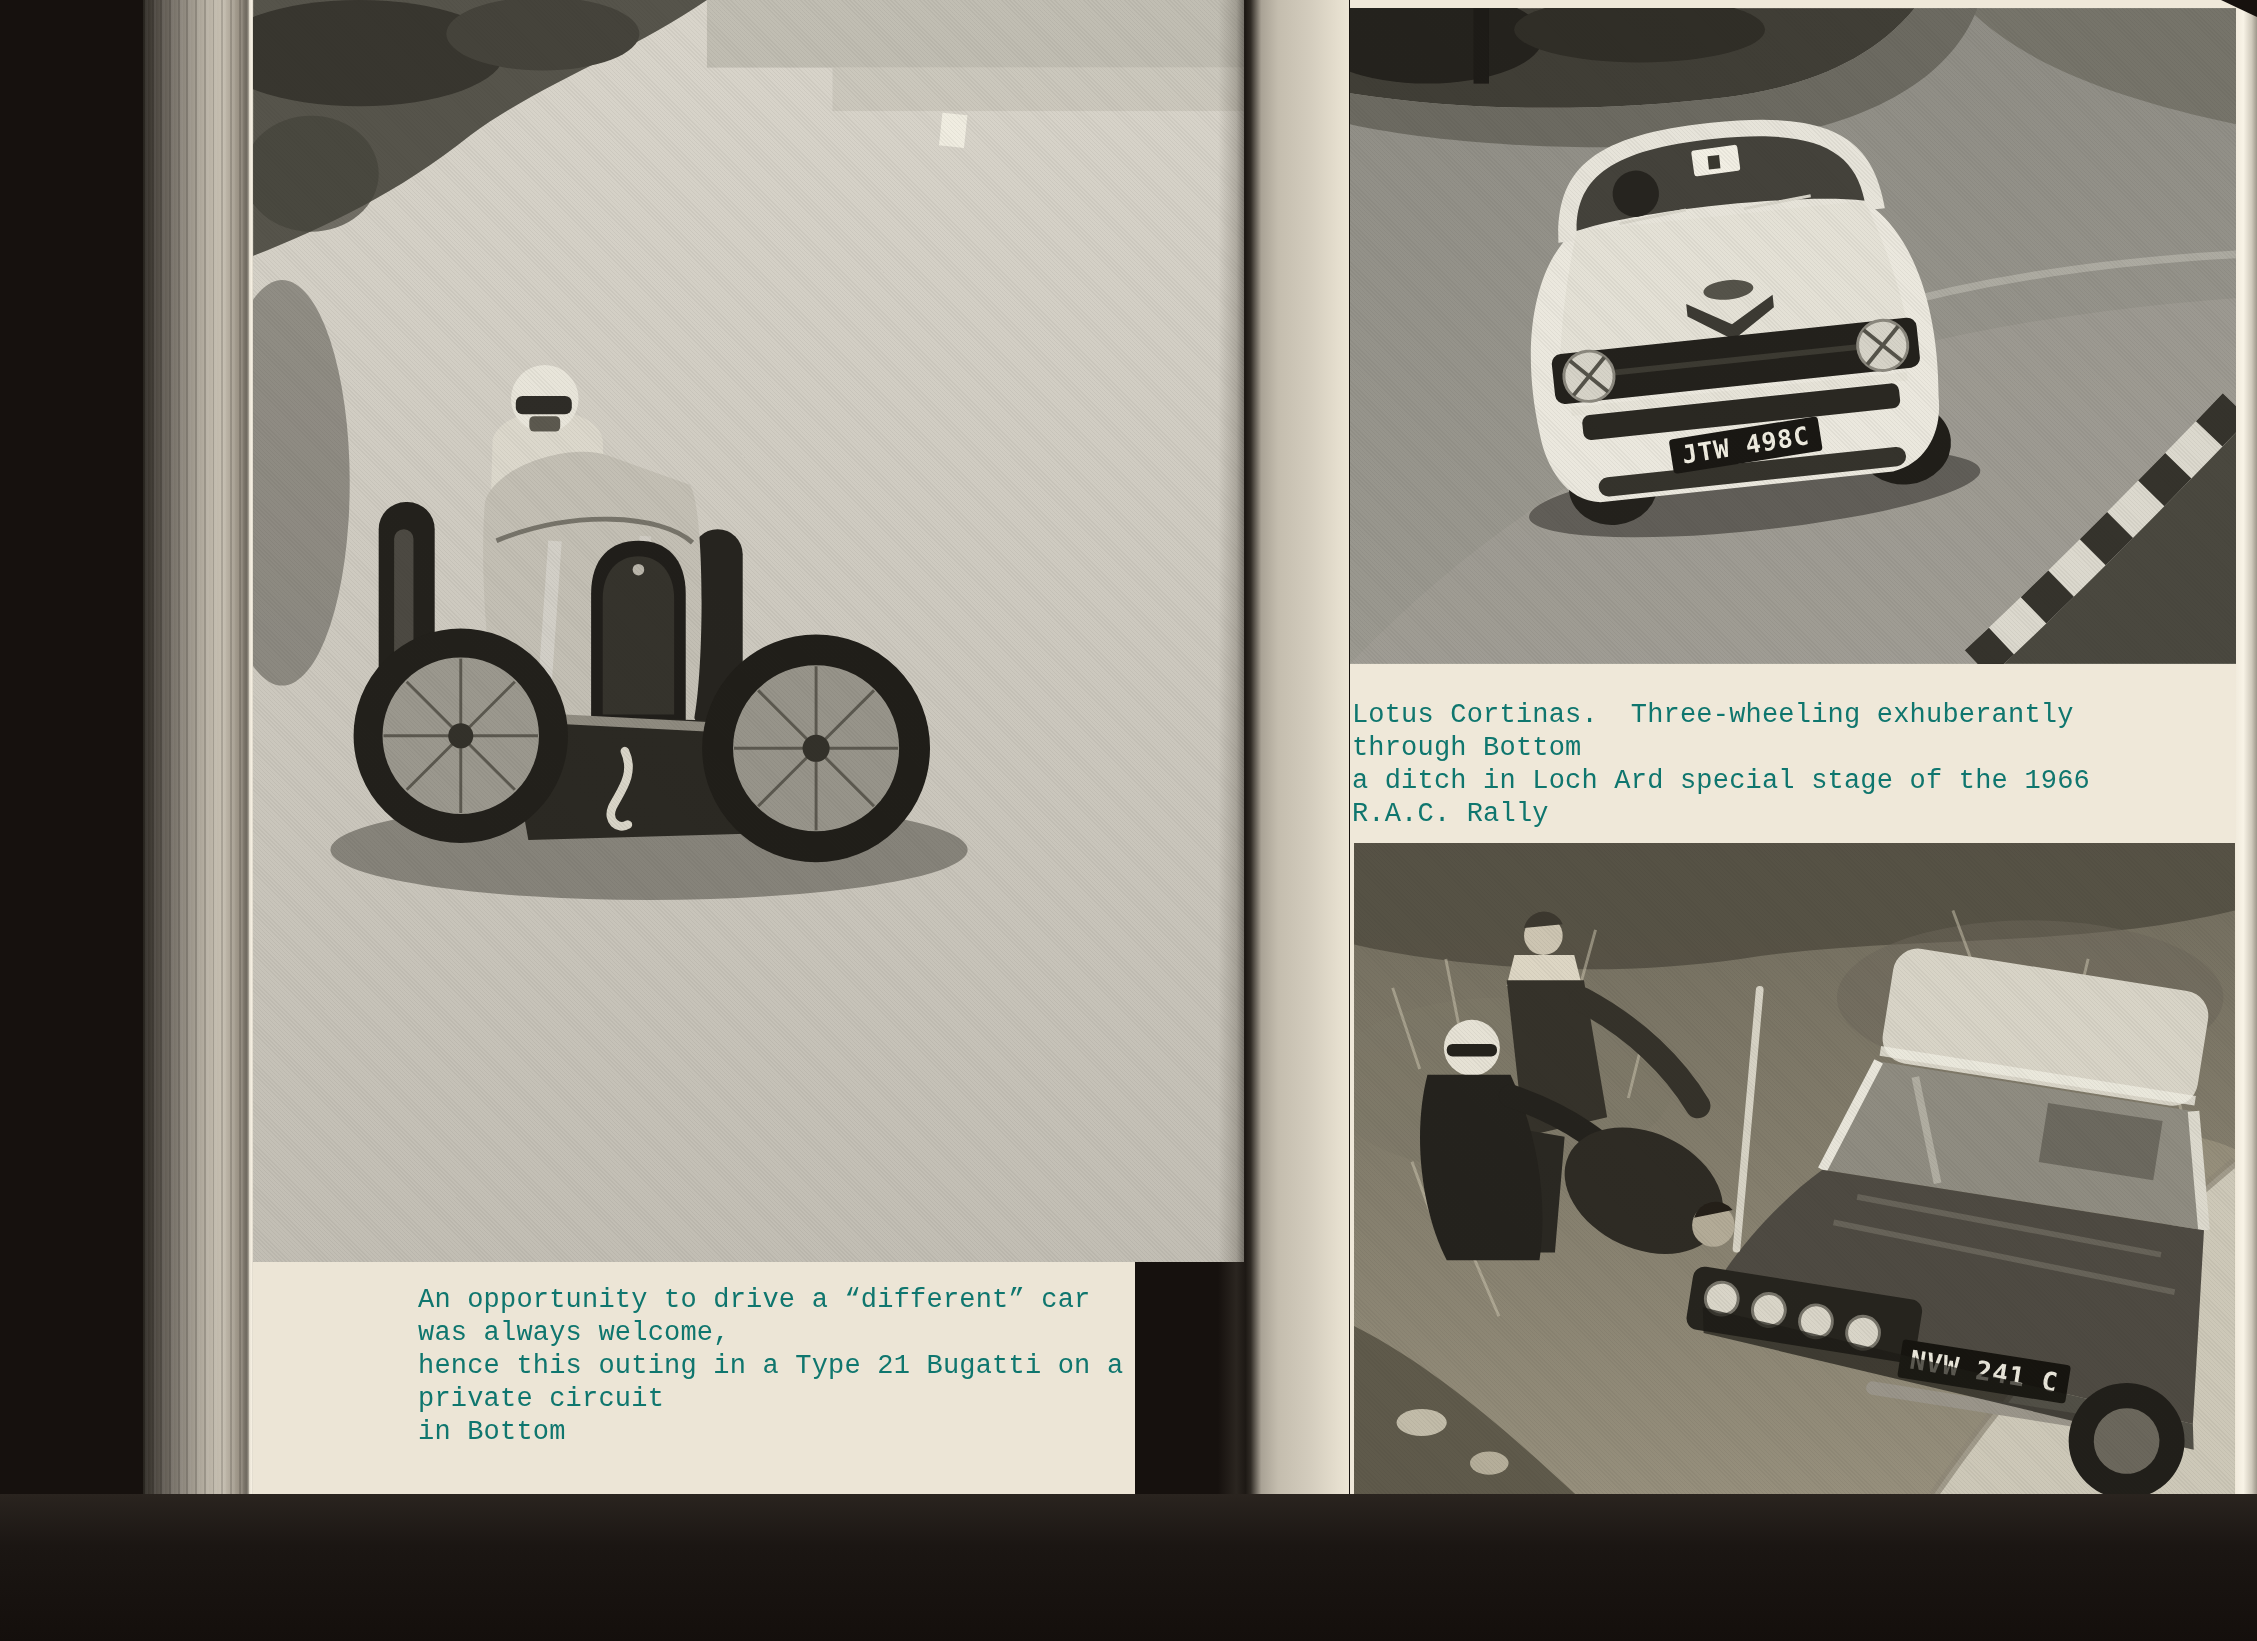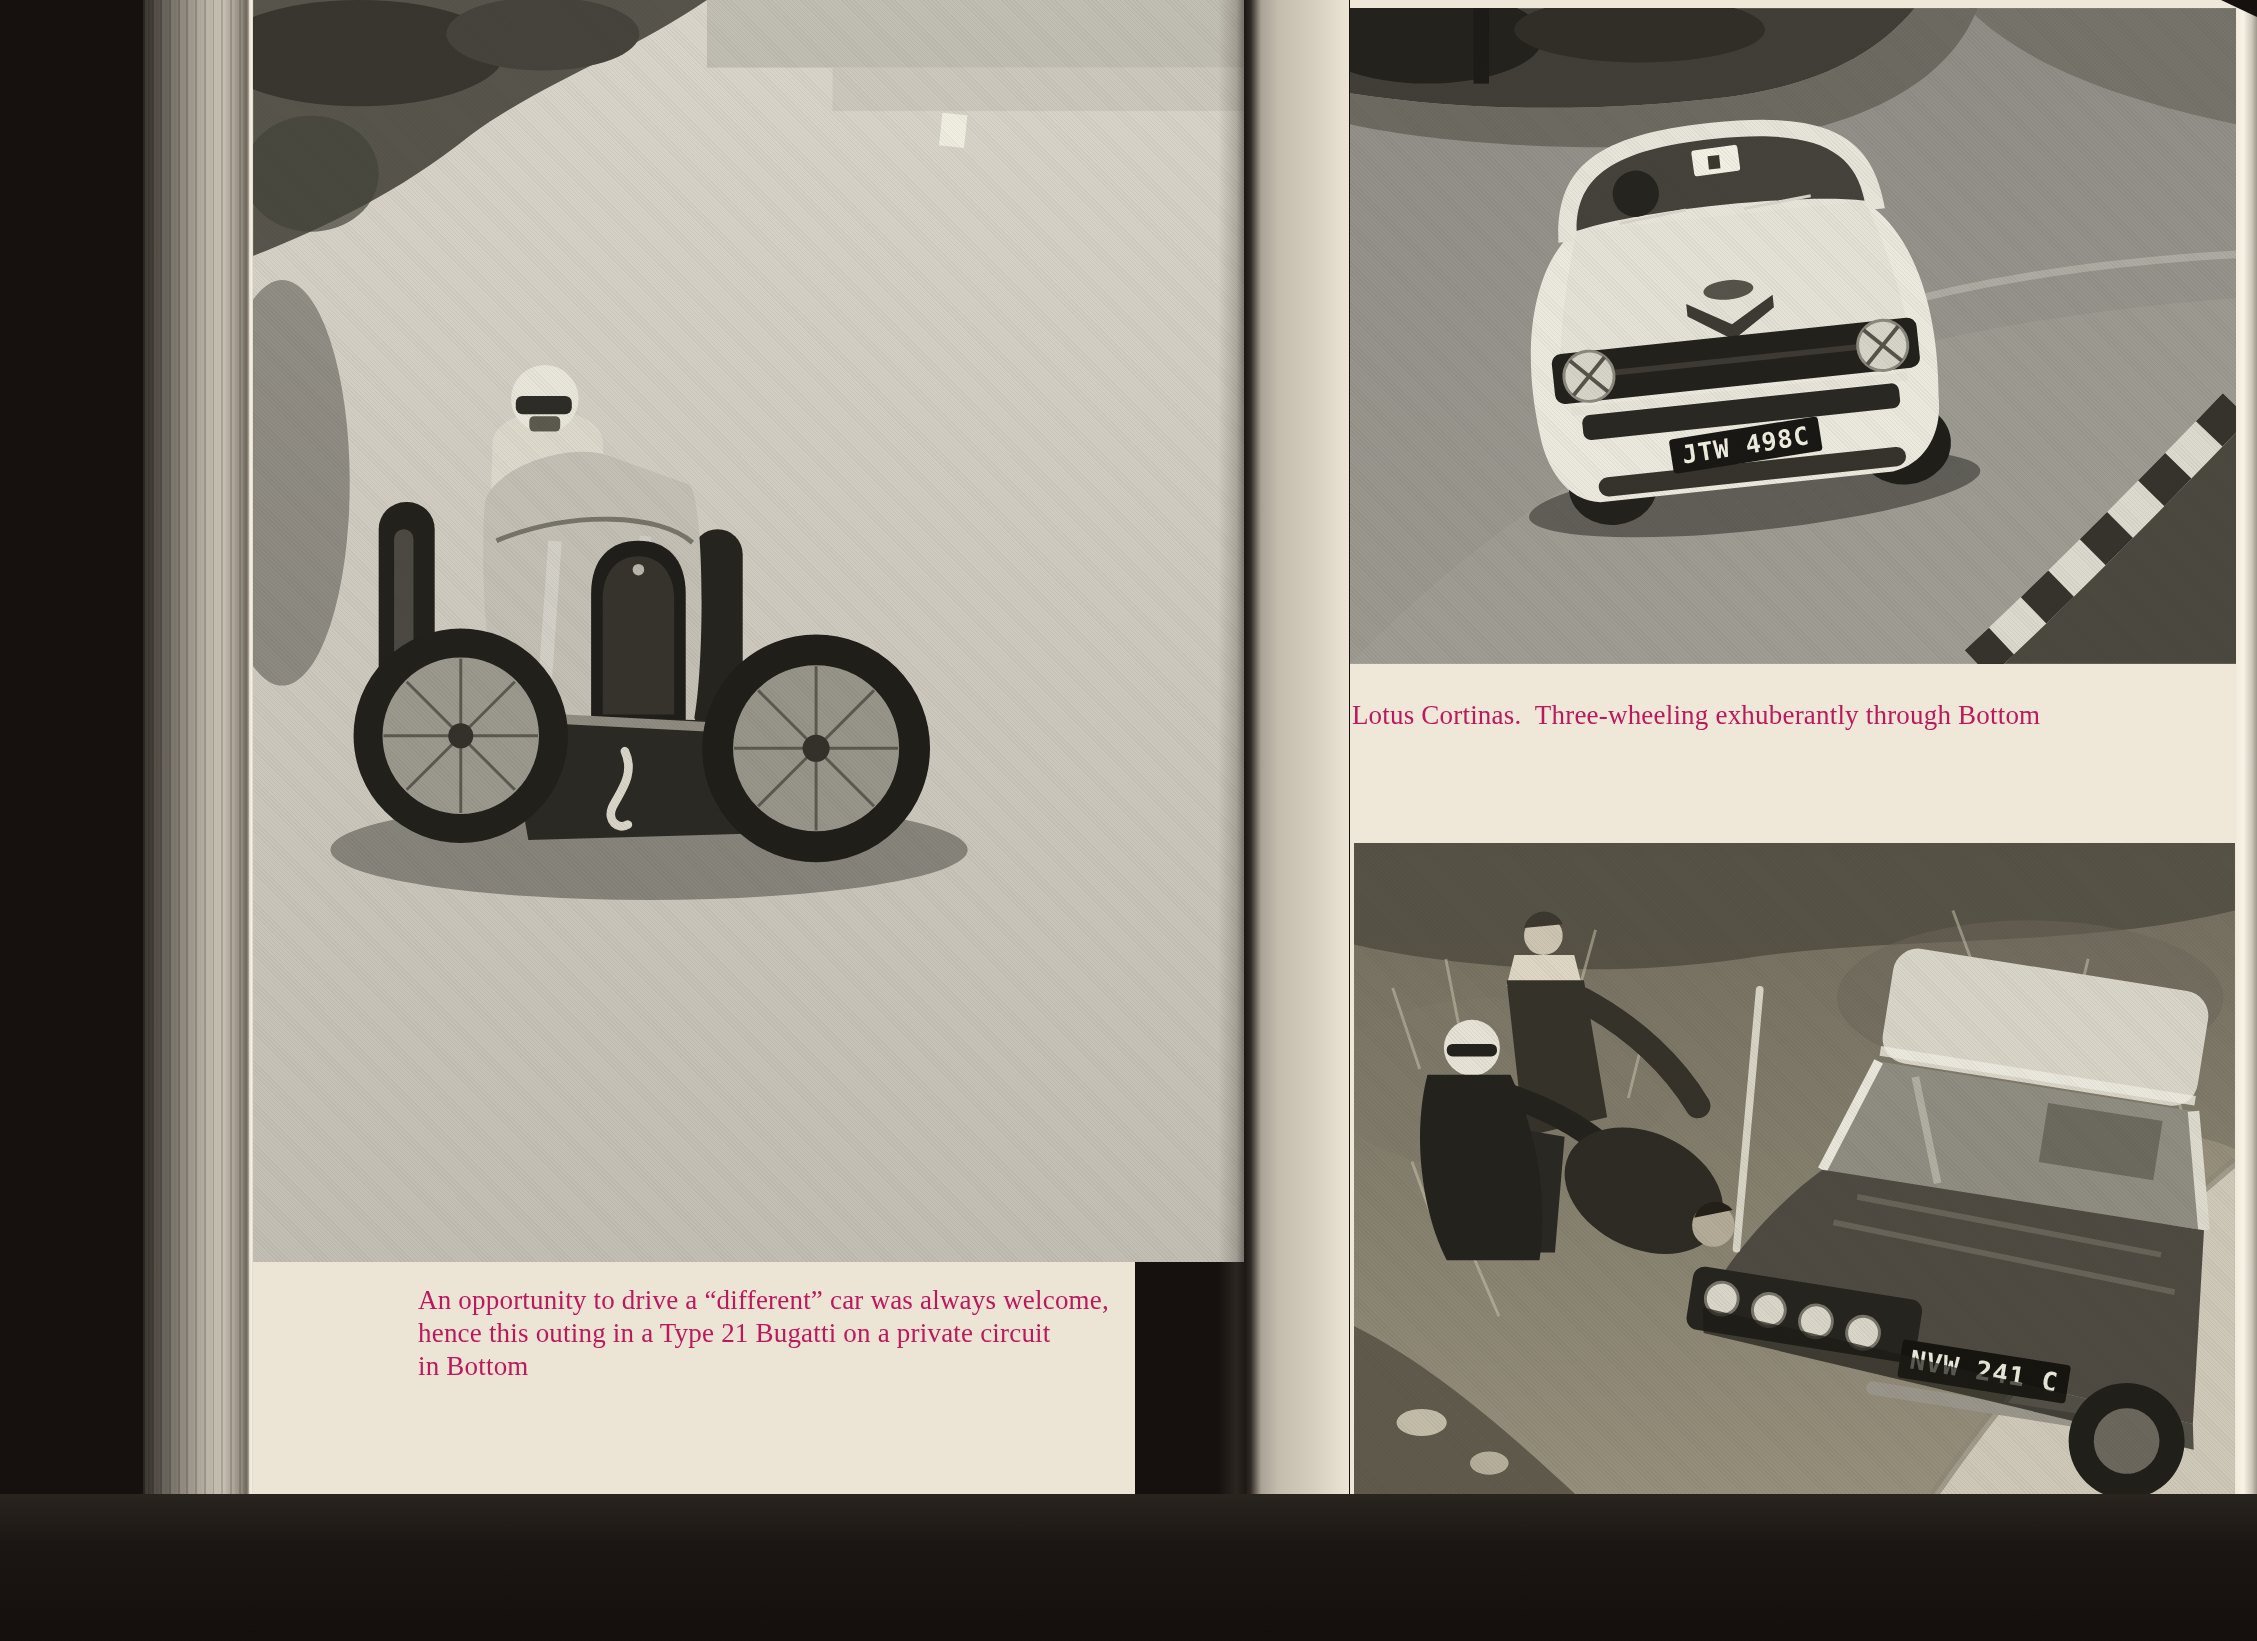--- a/index.html
+++ b/index.html
@@ -33,22 +33,22 @@
 
   .photo{position:absolute;overflow:hidden;background:#c9c5bb;}
   .photo svg{display:block;width:100%;height:100%;}
   .photo::after{content:"";position:absolute;inset:0;pointer-events:none;
     background:repeating-linear-gradient(45deg,rgba(40,38,32,.055) 0 1px,transparent 1px 2.9px);}
 
   .photo-bugatti{left:0;top:0;width:991px;height:1262px;}
   .photo-cortina-track{left:0;top:7.7px;width:886px;height:656px;}
   .photo-cortina-ditch{left:3.9px;top:843px;width:881px;height:652px;}
 
-  .caption{position:absolute;color:#be185d;font-size:27px;line-height:33px;
-    letter-spacing:0.2px;}
+  .caption{position:absolute;color:#0f766e;font-size:27px;line-height:33px;
+    letter-spacing:0.2px;font-family:Liberation Mono, monospace;}
   .caption .cl{white-space:pre-wrap;}
   .left-caption{left:165px;top:1284px;width:734px;}
   .right-caption{left:1.9px;top:699px;width:792px;}
   .it{font-style:italic;}
 
   .plate-font{font-family:"DejaVu Sans Mono",monospace;font-weight:bold;}
 </style>
 </head>
 <body>
 
@@ -188,20 +188,21 @@
           <g transform="rotate(-3 395 453)">
             <rect x="318" y="436" width="156" height="36" rx="4" fill="#191713"></rect>
             <text x="396" y="463" text-anchor="middle" class="plate-font" font-size="26" letter-spacing="1" fill="#efece0">JTW 498C</text>
           </g>
         </g>
       </svg>
     </div>
 
     <div class="caption right-caption">
       <div class="cl">Lotus Cortinas.  Three-wheeling exhuberantly through Bottom</div>
+      <div class="cl">a ditch in Loch Ard special stage of the 1966 R.A.C. Rally</div>
     </div>
 
     <div class="photo photo-cortina-ditch">
       <svg viewBox="0 0 912 675" role="img" aria-label="Three helpers, one in a crash helmet, heaving a mud-covered Lotus Cortina out of a ditch on a grassy bank">
         <defs>
           <linearGradient id="gradBank" x1="0" y1="0" x2="0" y2="1">
             <stop offset="0" stop-color="#716c5d"></stop>
               <stop offset="1" stop-color="#968f7c"></stop>
           </linearGradient>
         </defs>

